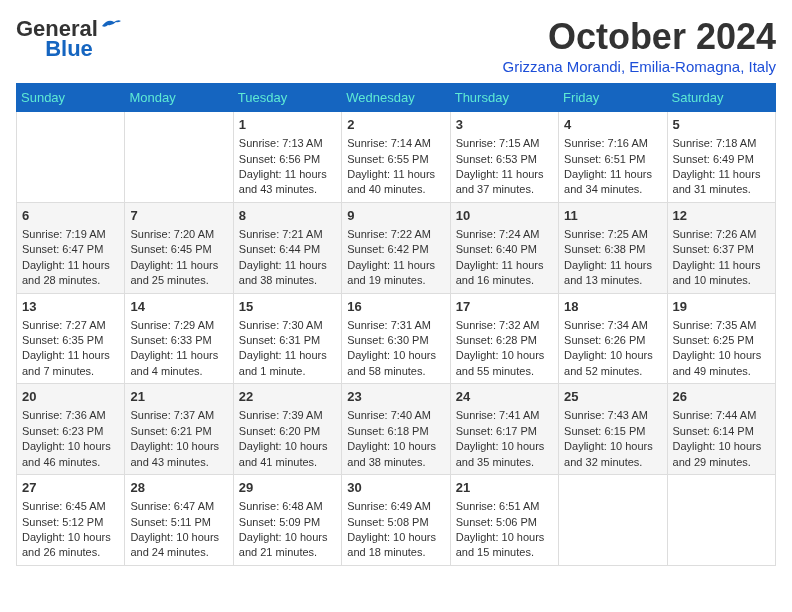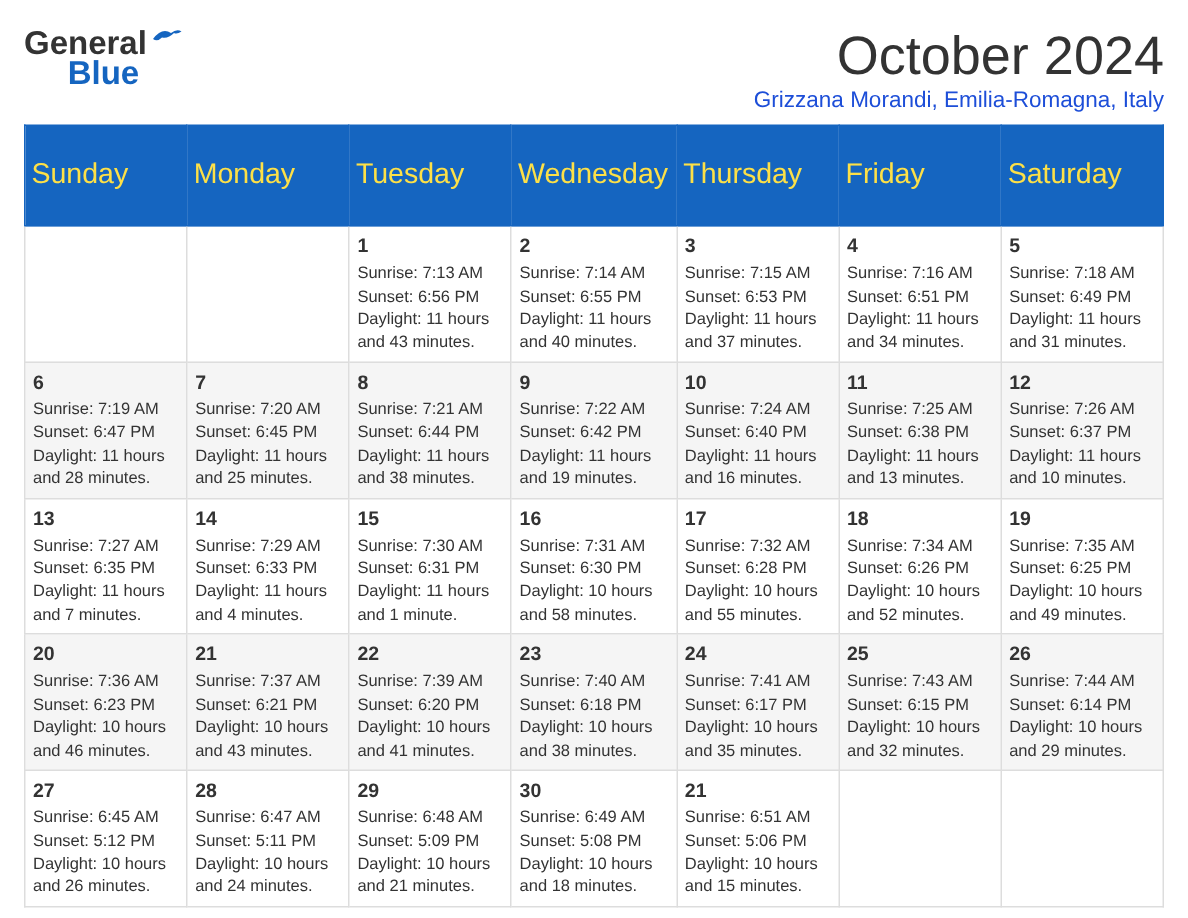--- a/index.html
+++ b/index.html
@@ -19,38 +19,38 @@
     .logo {
       display: flex;
       flex-direction: column;
       align-items: center;
     }
     .title-block {
       text-align: right;
     }
     .month-title {
       font-size: 36px;
-      font-weight: normal;
+      font-weight: bold;
       color: #333;
     }
     .subtitle {
       font-size: 15px;
       color: #1d4ed8;
     }
     .calendar {
       width: 100%;
       border-collapse: collapse;
       font-size: 11px;
     }
     .calendar th {
       background: #1565C0;
-      color: #fde047;
-      padding: 22px 4px;
+      color: #5eead4;
+      padding: 6px 4px;
       text-align: left;
-      font-size: 19px;
+      font-size: 13px;
       font-weight: normal;
       border: 1px solid #1565C0;
     }
     .calendar td {
       vertical-align: top;
       padding: 4px 5px;
       border: 1px solid #ddd;
       width: 107px;
       min-height: 80px;
       color: #333;

